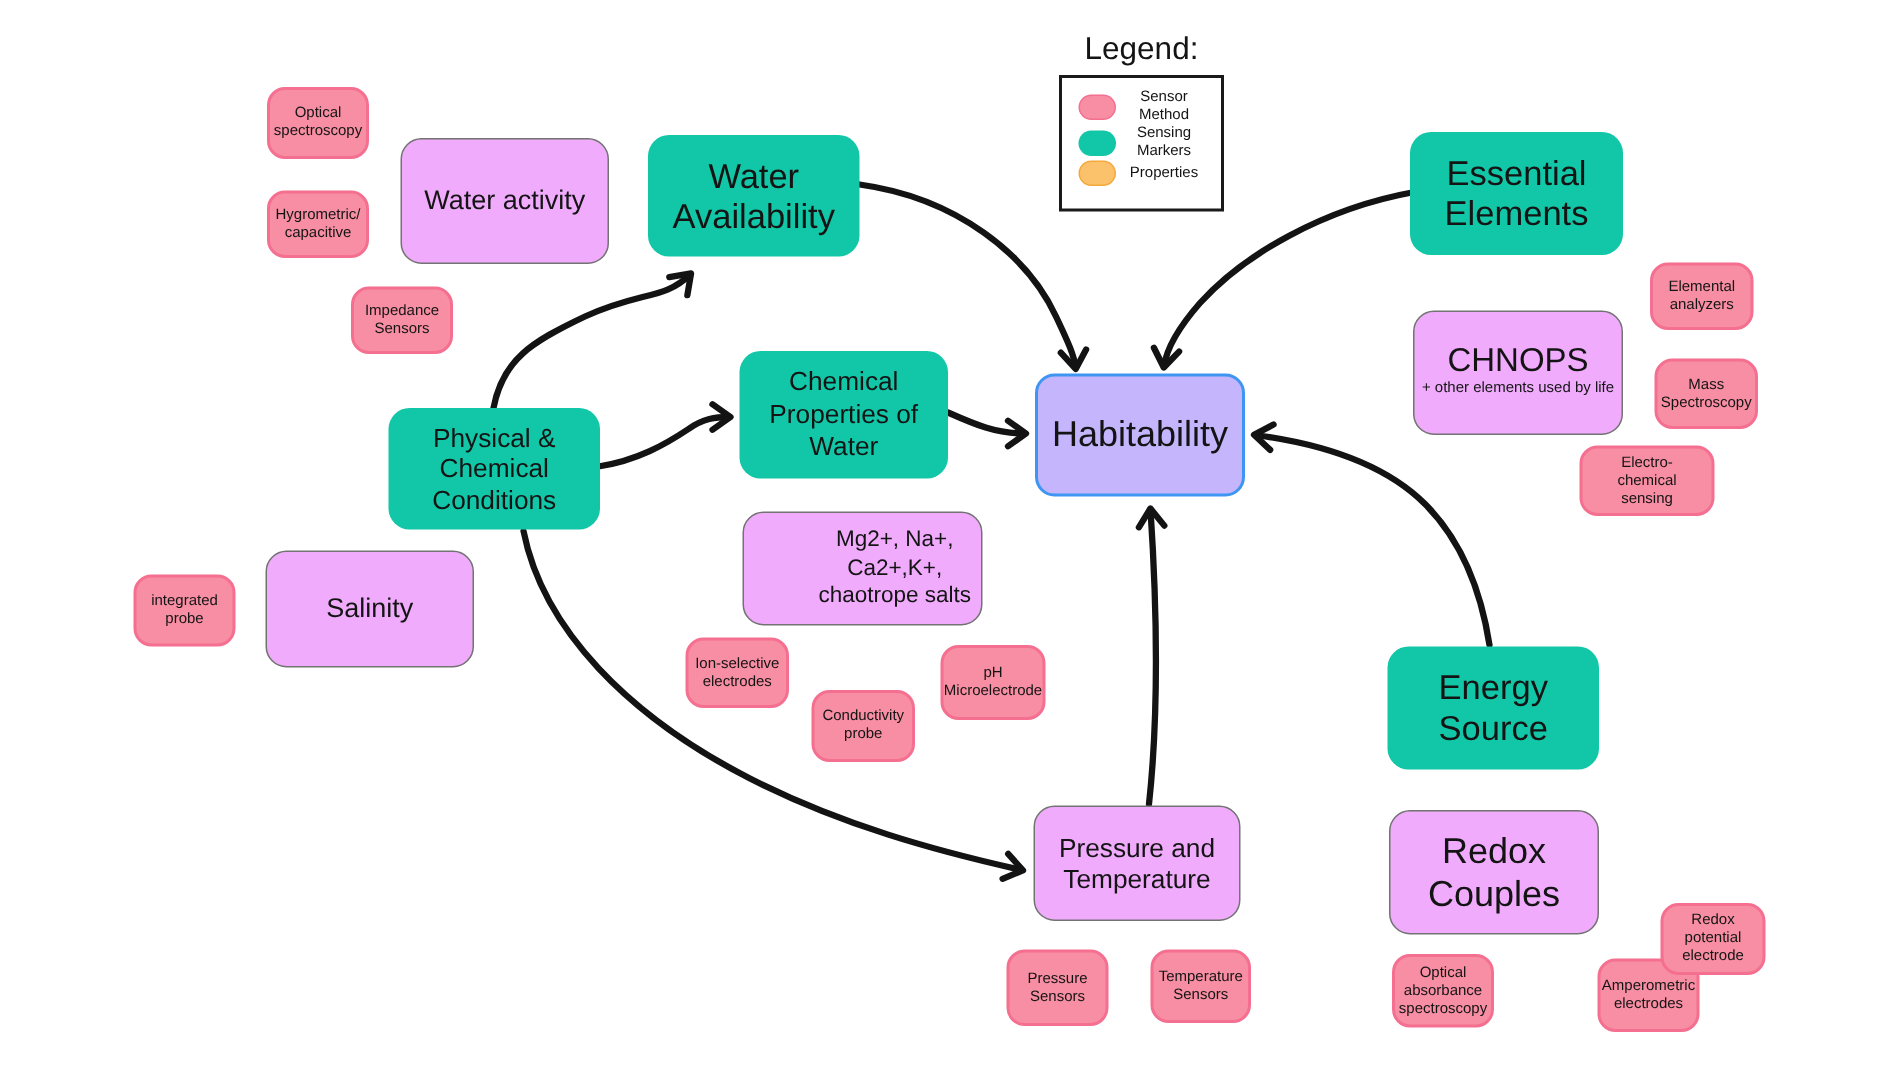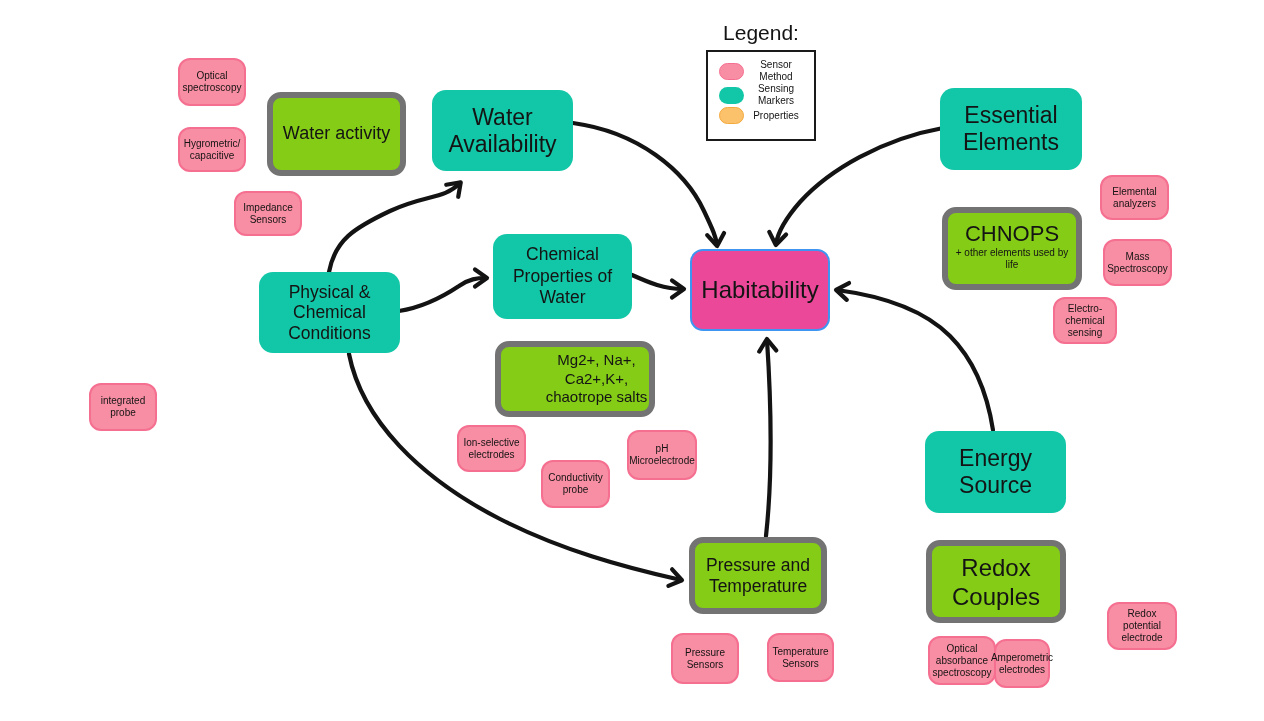--- a/index.html
+++ b/index.html
@@ -2,23 +2,23 @@
 <html><head>
 <meta charset="utf-8">
 <style>
   html,body{margin:0;padding:0;background:#ffffff;}
   .stage{position:relative;width:1264px;height:721px;background:#ffffff;overflow:hidden;
          font-family:"Liberation Sans",sans-serif;color:#141414;}
   .arrows{position:absolute;left:0;top:0;width:1264px;height:721px;}
   .node{position:absolute;display:flex;flex-direction:column;align-items:center;justify-content:center;
         text-align:center;white-space:pre-line;box-sizing:border-box;line-height:1.2;}
   .teal{background:#12c7a7;border-radius:14px;}
-  .orange{background:#84cc16;border:6px solid #737373;border-radius:14px;}
+  .orange{background:#f0abfc;border:1px solid #737373;border-radius:14px;}
   .pink{background:#f88ea3;border:2px solid #f56f90;border-radius:12px;}
-  .blue{background:#ec4899;border:2px solid #3e96f2;border-radius:13px;}
+  .blue{background:#c4b5fd;border:2px solid #3e96f2;border-radius:13px;}
   .legend-title{position:absolute;left:676px;top:21px;width:170px;text-align:center;
                 font-size:21px;line-height:24px;}
   .legend-box{position:absolute;left:706px;top:50px;width:110px;height:91px;border:2px solid #1a1a1a;
               background:#ffffff;box-sizing:border-box;display:flex;flex-direction:column;
               justify-content:space-between;padding:7px 6px 24px 11px;}
   .legend-row{display:flex;align-items:center;}
   .legend-swatch{width:25px;height:17px;border-radius:9px;flex:0 0 25px;}
   .legend-swatch.pink-s{background:#f88ea3;border:1.5px solid #f56f90;box-sizing:border-box;}
   .legend-swatch.teal-s{background:#12c7a7;}
   .legend-swatch.orange-s{background:#fbc16b;border:1.5px solid #f3a93c;box-sizing:border-box;}
@@ -81,33 +81,34 @@
   <div class="node pink" style="left:627px;top:430px;width:70px;height:50px;font-size:10px;line-height:12px;"><span>pH
 Microelectrode</span></div>
   <div class="node pink" style="left:671px;top:633px;width:68px;height:51px;font-size:10px;line-height:12px;"><span>Pressure
 Sensors</span></div>
   <div class="node pink" style="left:767px;top:633px;width:67px;height:49px;font-size:10px;line-height:12px;"><span>Temperature
 Sensors</span></div>
   <div class="node pink" style="left:1100px;top:175px;width:69px;height:45px;font-size:10px;line-height:12px;"><span>Elemental
 analyzers</span></div>
   <div class="node pink" style="left:1103px;top:239px;width:69px;height:47px;font-size:10px;line-height:12px;"><span>Mass
 Spectroscopy</span></div>
-  <div class="node pink" style="left:1053px;top:297px;width:64px;height:47px;font-size:10px;line-height:12px;"><span>Electro-
+  <div class="node pink" style="left:1053px;top:297px;width:90px;height:47px;font-size:10px;line-height:12px;"><span>Electro-
 chemical
 sensing</span></div>
   <div class="node pink" style="left:928px;top:636px;width:68px;height:49px;font-size:10px;line-height:12px;"><span>Optical
 absorbance
 spectroscopy</span></div>
-  <div class="node pink" style="left:994px;top:639px;width:56px;height:49px;font-size:10px;line-height:12px;"><span>Amperometric
+  <div class="node pink" style="left:1065px;top:639px;width:68px;height:49px;font-size:10px;line-height:12px;"><span>Amperometric
 electrodes</span></div>
   <div class="node pink" style="left:1107px;top:602px;width:70px;height:48px;font-size:10px;line-height:12px;"><span>Redox
 potential
 electrode</span></div>
 
   <div class="node orange" style="left:267px;top:92px;width:139px;height:84px;font-size:18px;"><span>Water activity</span></div>
+  <div class="node orange" style="left:177px;top:367px;width:139px;height:78px;font-size:18px;"><span>Salinity</span></div>
   <div class="node orange" style="left:495px;top:341px;width:160px;height:76px;font-size:15px;line-height:18.5px;padding-left:43px;"><span>Mg2+, Na+,
 Ca2+,K+,
 chaotrope salts</span></div>
   <div class="node orange" style="left:689px;top:537px;width:138px;height:77px;font-size:17.5px;line-height:21px;"><span>Pressure and
 Temperature</span></div>
   <div class="node orange" style="left:942px;top:207px;width:140px;height:83px;font-size:22px;line-height:24px;padding-bottom:4px;"><span>CHNOPS</span><span class="chnops-sub">+ other elements used by life</span></div>
   <div class="node orange" style="left:926px;top:540px;width:140px;height:83px;font-size:24px;line-height:29px;"><span>Redox
 Couples</span></div>
 
   <div class="node teal" style="left:432px;top:90px;width:141px;height:81px;font-size:23px;line-height:27px;"><span>Water

